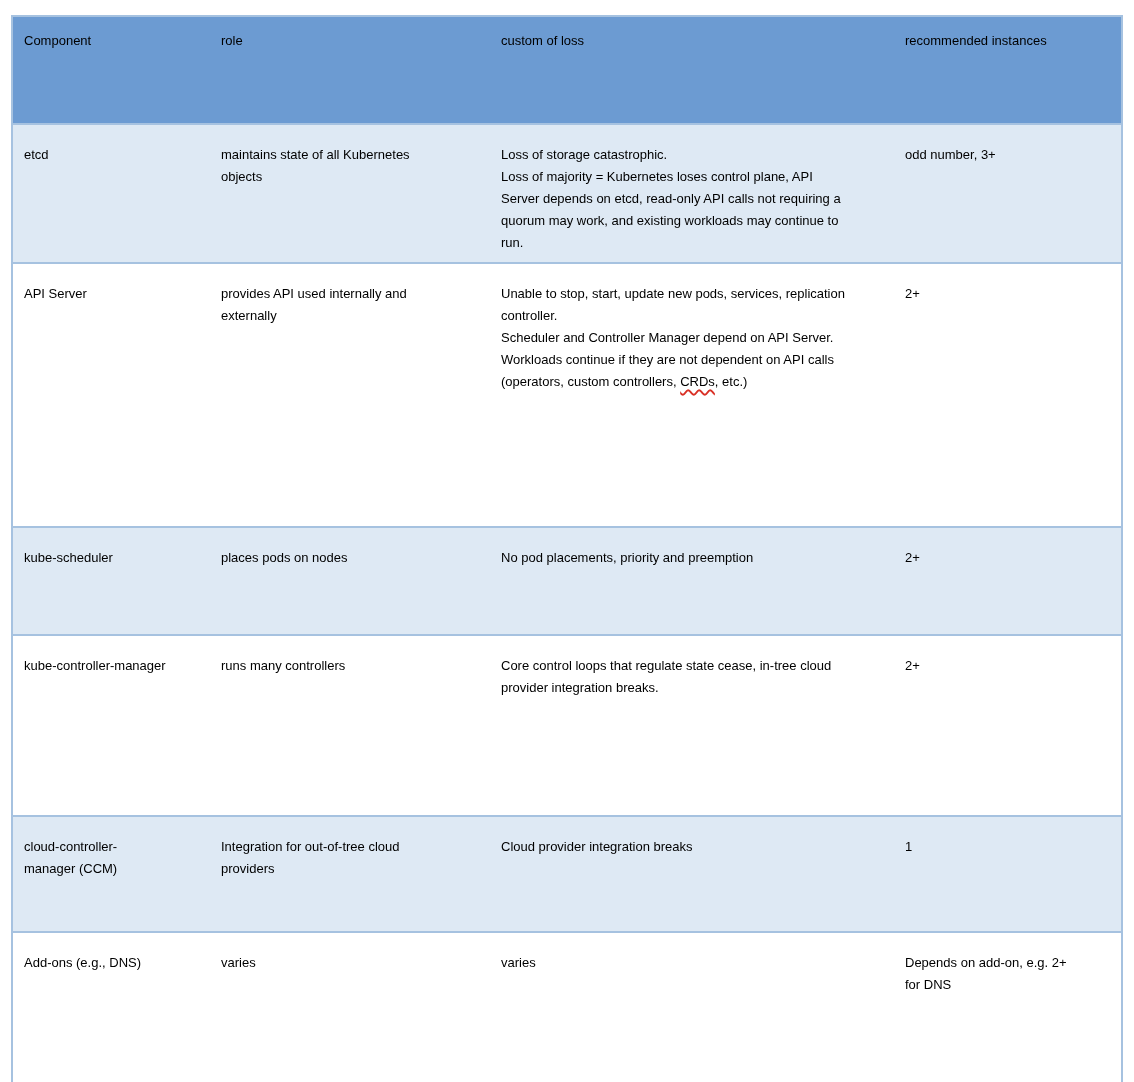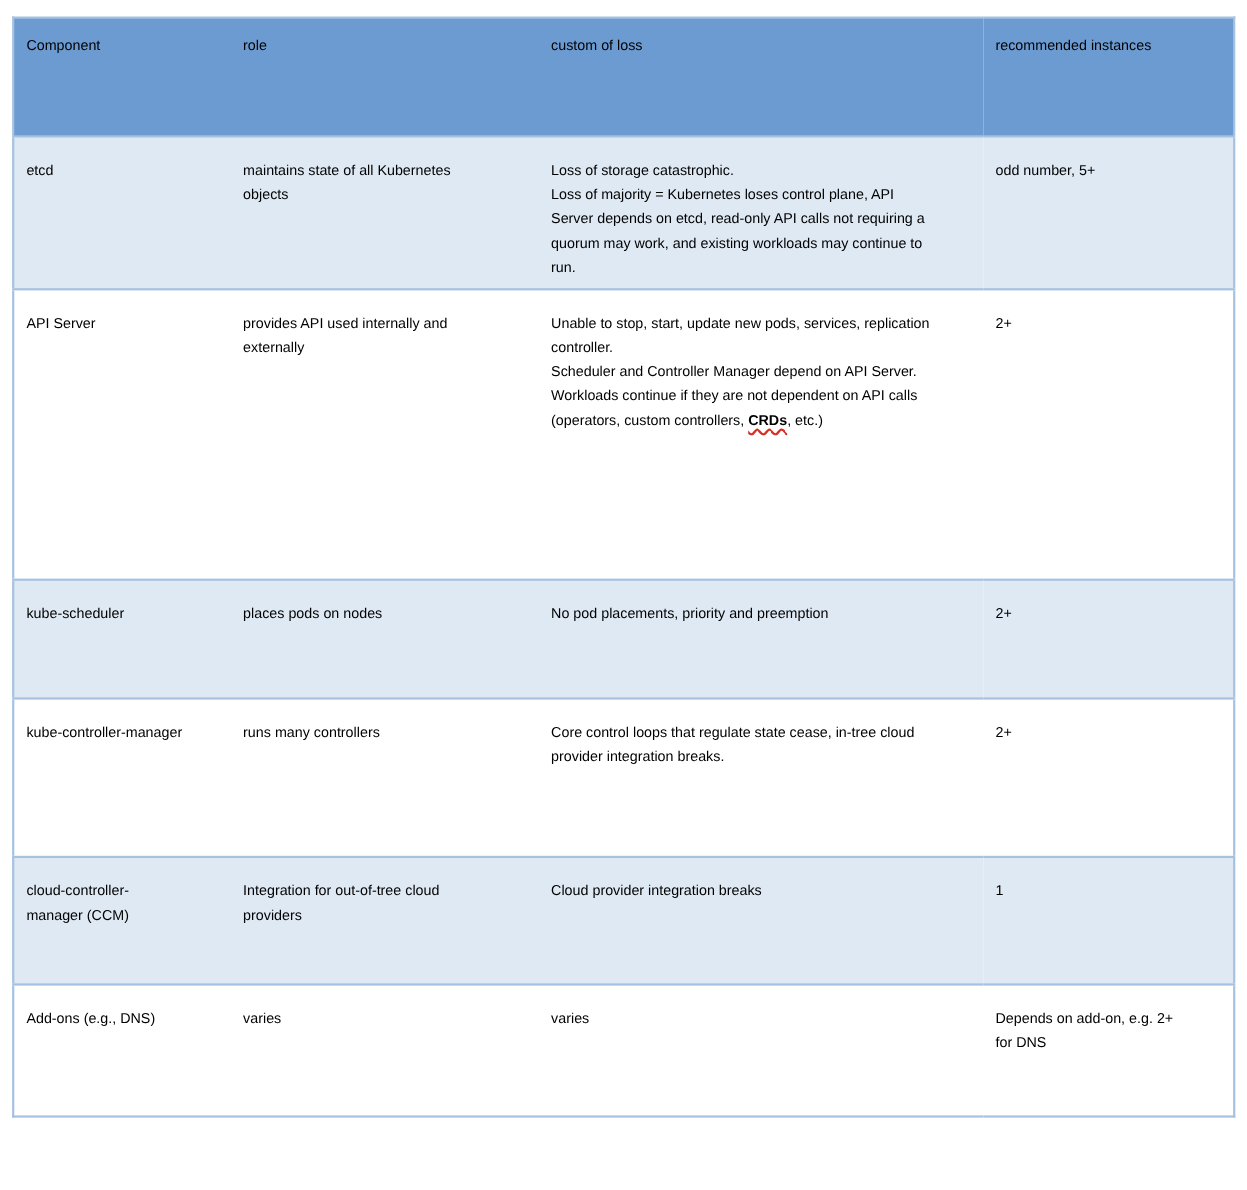--- a/index.html
+++ b/index.html
@@ -32,23 +32,23 @@
   }
   thead tr {
     height: 108px;
     background: var(--header-bg);
   }
   tbody tr { background: #ffffff; }
   tbody tr:nth-child(odd) { background: var(--band-bg); }
   tbody tr:nth-child(1) { height: 127px; }
   tbody tr:nth-child(2) { height: 264px; }
   tbody tr:nth-child(3) { height: 108px; }
-  tbody tr:nth-child(4) { height: 144px; }
+  tbody tr:nth-child(4) { height: 181px; }
   tbody tr:nth-child(5) { height: 116px; }
-  tbody tr:nth-child(6) { height: 120px; }
+  tbody tr:nth-child(6) { height: 151px; }
   th, td {
     vertical-align: top;
     text-align: left;
     font-weight: 400;
     font-size: 13px;
     line-height: 22px;
     color: var(--text);
     white-space: pre-line;
     overflow-wrap: break-word;
     padding: 19px 12px 8px 11px;
@@ -60,21 +60,20 @@
   th:nth-child(2), td:nth-child(2) { padding-right: 69px; }
   th:nth-child(3), td:nth-child(3) { padding-right: 46px; }
   th:nth-child(4), td:nth-child(4) { padding-right: 42px; }
   .misspelled {
     text-decoration: underline;
     text-decoration-style: wavy;
     text-decoration-color: var(--squiggle);
     text-decoration-thickness: 2px;
     text-decoration-skip-ink: none;
     text-underline-offset: 3px;
-    font-weight: bold;
   }
 </style>
 </head>
 <body>
 
 <div class="table-wrap">
   <table class="components">
     <colgroup>
       <col style="width:198px">
       <col style="width:280px">
@@ -88,21 +87,21 @@
         <th>custom of loss</th>
         <th>recommended instances</th>
       </tr>
     </thead>
     <tbody>
       <tr>
         <td>etcd</td>
         <td>maintains state of all Kubernetes objects</td>
         <td>Loss of storage catastrophic.
 Loss of majority = Kubernetes loses control plane, API Server depends on etcd, read-only API calls not requiring a quorum may work, and existing workloads may continue to run.</td>
-        <td>odd number, 5+</td>
+        <td>odd number, 3+</td>
       </tr>
       <tr>
         <td>API Server</td>
         <td>provides API used internally and externally</td>
         <td><span>Unable to stop, start, update new pods, services, replication controller.
 Scheduler and Controller Manager depend on API Server.
 Workloads continue if they are not dependent on API calls (operators, custom controllers, </span><span class="misspelled">CRDs</span><span>, etc.)</span></td>
         <td>2+</td>
       </tr>
       <tr>

